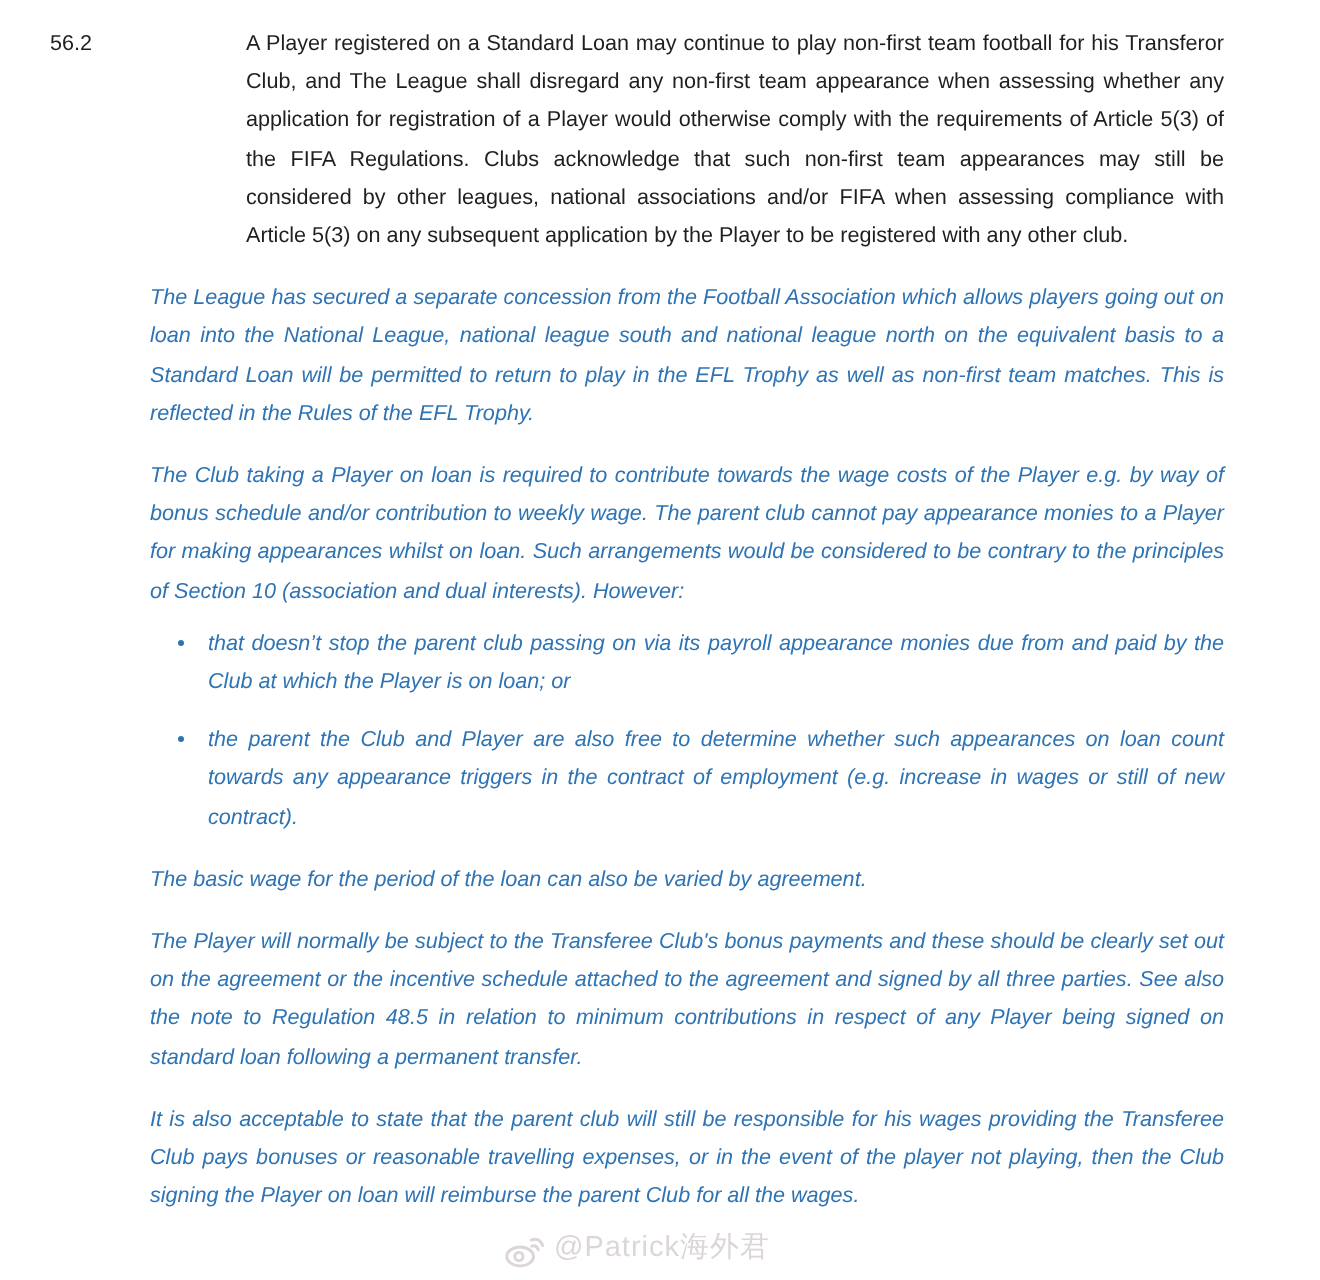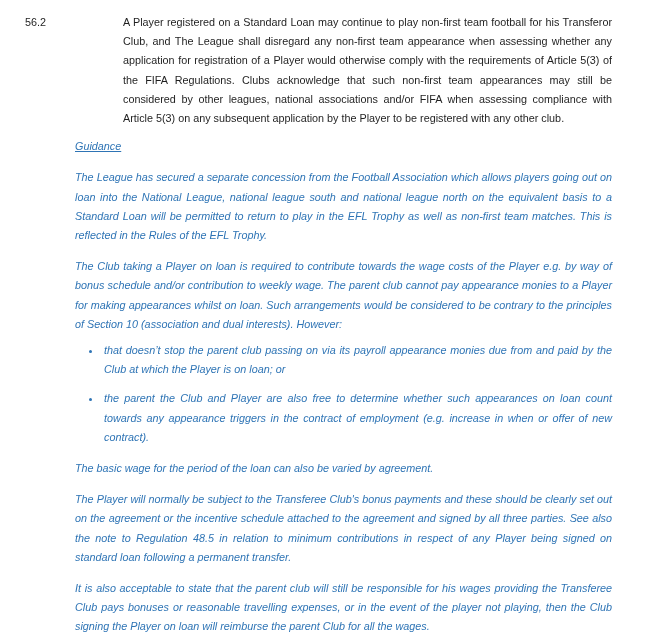--- a/index.html
+++ b/index.html
@@ -77,29 +77,28 @@
 <body>
 
 <div class="page">
 
   <div class="clause-row">
     <div class="clause-number">56.2</div>
     <div class="clause-body">A Player registered on a Standard Loan may continue to play non-first team football for his Transferor Club, and The League shall disregard any non-first team appearance when assessing whether any application for registration of a Player would otherwise comply with the requirements of Article 5(3) of the FIFA Regulations.  Clubs acknowledge that such non-first team appearances may still be considered by other leagues, national associations and/or FIFA when assessing compliance with Article 5(3) on any subsequent application by the Player to be registered with any other club.</div>
   </div>
 
   <div class="guidance">
-    <div class="guidance-heading">Guidance</div>
 
     <p>The League has secured a separate concession from the Football Association which allows players going out on loan into the National League, national league south and national league north on the equivalent basis to a Standard Loan will be permitted to return to play in the EFL Trophy as well as non-first team matches. This is reflected in the Rules of the EFL Trophy.</p>
 
     <p>The Club taking a Player on loan is required to contribute towards the wage costs of the Player e.g. by way of bonus schedule and/or contribution to weekly wage.  The parent club cannot pay appearance monies to a Player for making appearances whilst on loan. Such arrangements would be considered to be contrary to the principles of Section 10 (association and dual interests).  However:</p>
 
     <ul>
       <li>that doesn’t stop the parent club passing on via its payroll appearance monies due from and paid by the Club at which the Player is on loan; or</li>
-      <li>the parent the Club and Player are also free to determine whether such appearances on loan count towards any appearance triggers in the contract of employment (e.g. increase in when or offer of new contract).</li>
+      <li>the parent the Club and Player are also free to determine whether such appearances on loan count towards any appearance triggers in the contract of employment (e.g. increase in wages or still of new contract).</li>
     </ul>
 
     <p>The basic wage for the period of the loan can also be varied by agreement.</p>
 
     <p>The Player will normally be subject to the Transferee Club's bonus payments and these should be clearly set out on the agreement or the incentive schedule attached to the agreement and signed by all three parties. See also the note to Regulation 48.5 in relation to minimum contributions in respect of any Player being signed on standard loan following a permanent transfer.</p>
 
     <p>It is also acceptable to state that the parent club will still be responsible for his wages providing the Transferee Club pays bonuses or reasonable travelling expenses, or in the event of the player not playing, then the Club signing the Player on loan will reimburse the parent Club for all the wages.</p>
   </div>
 
   <div class="watermark">

